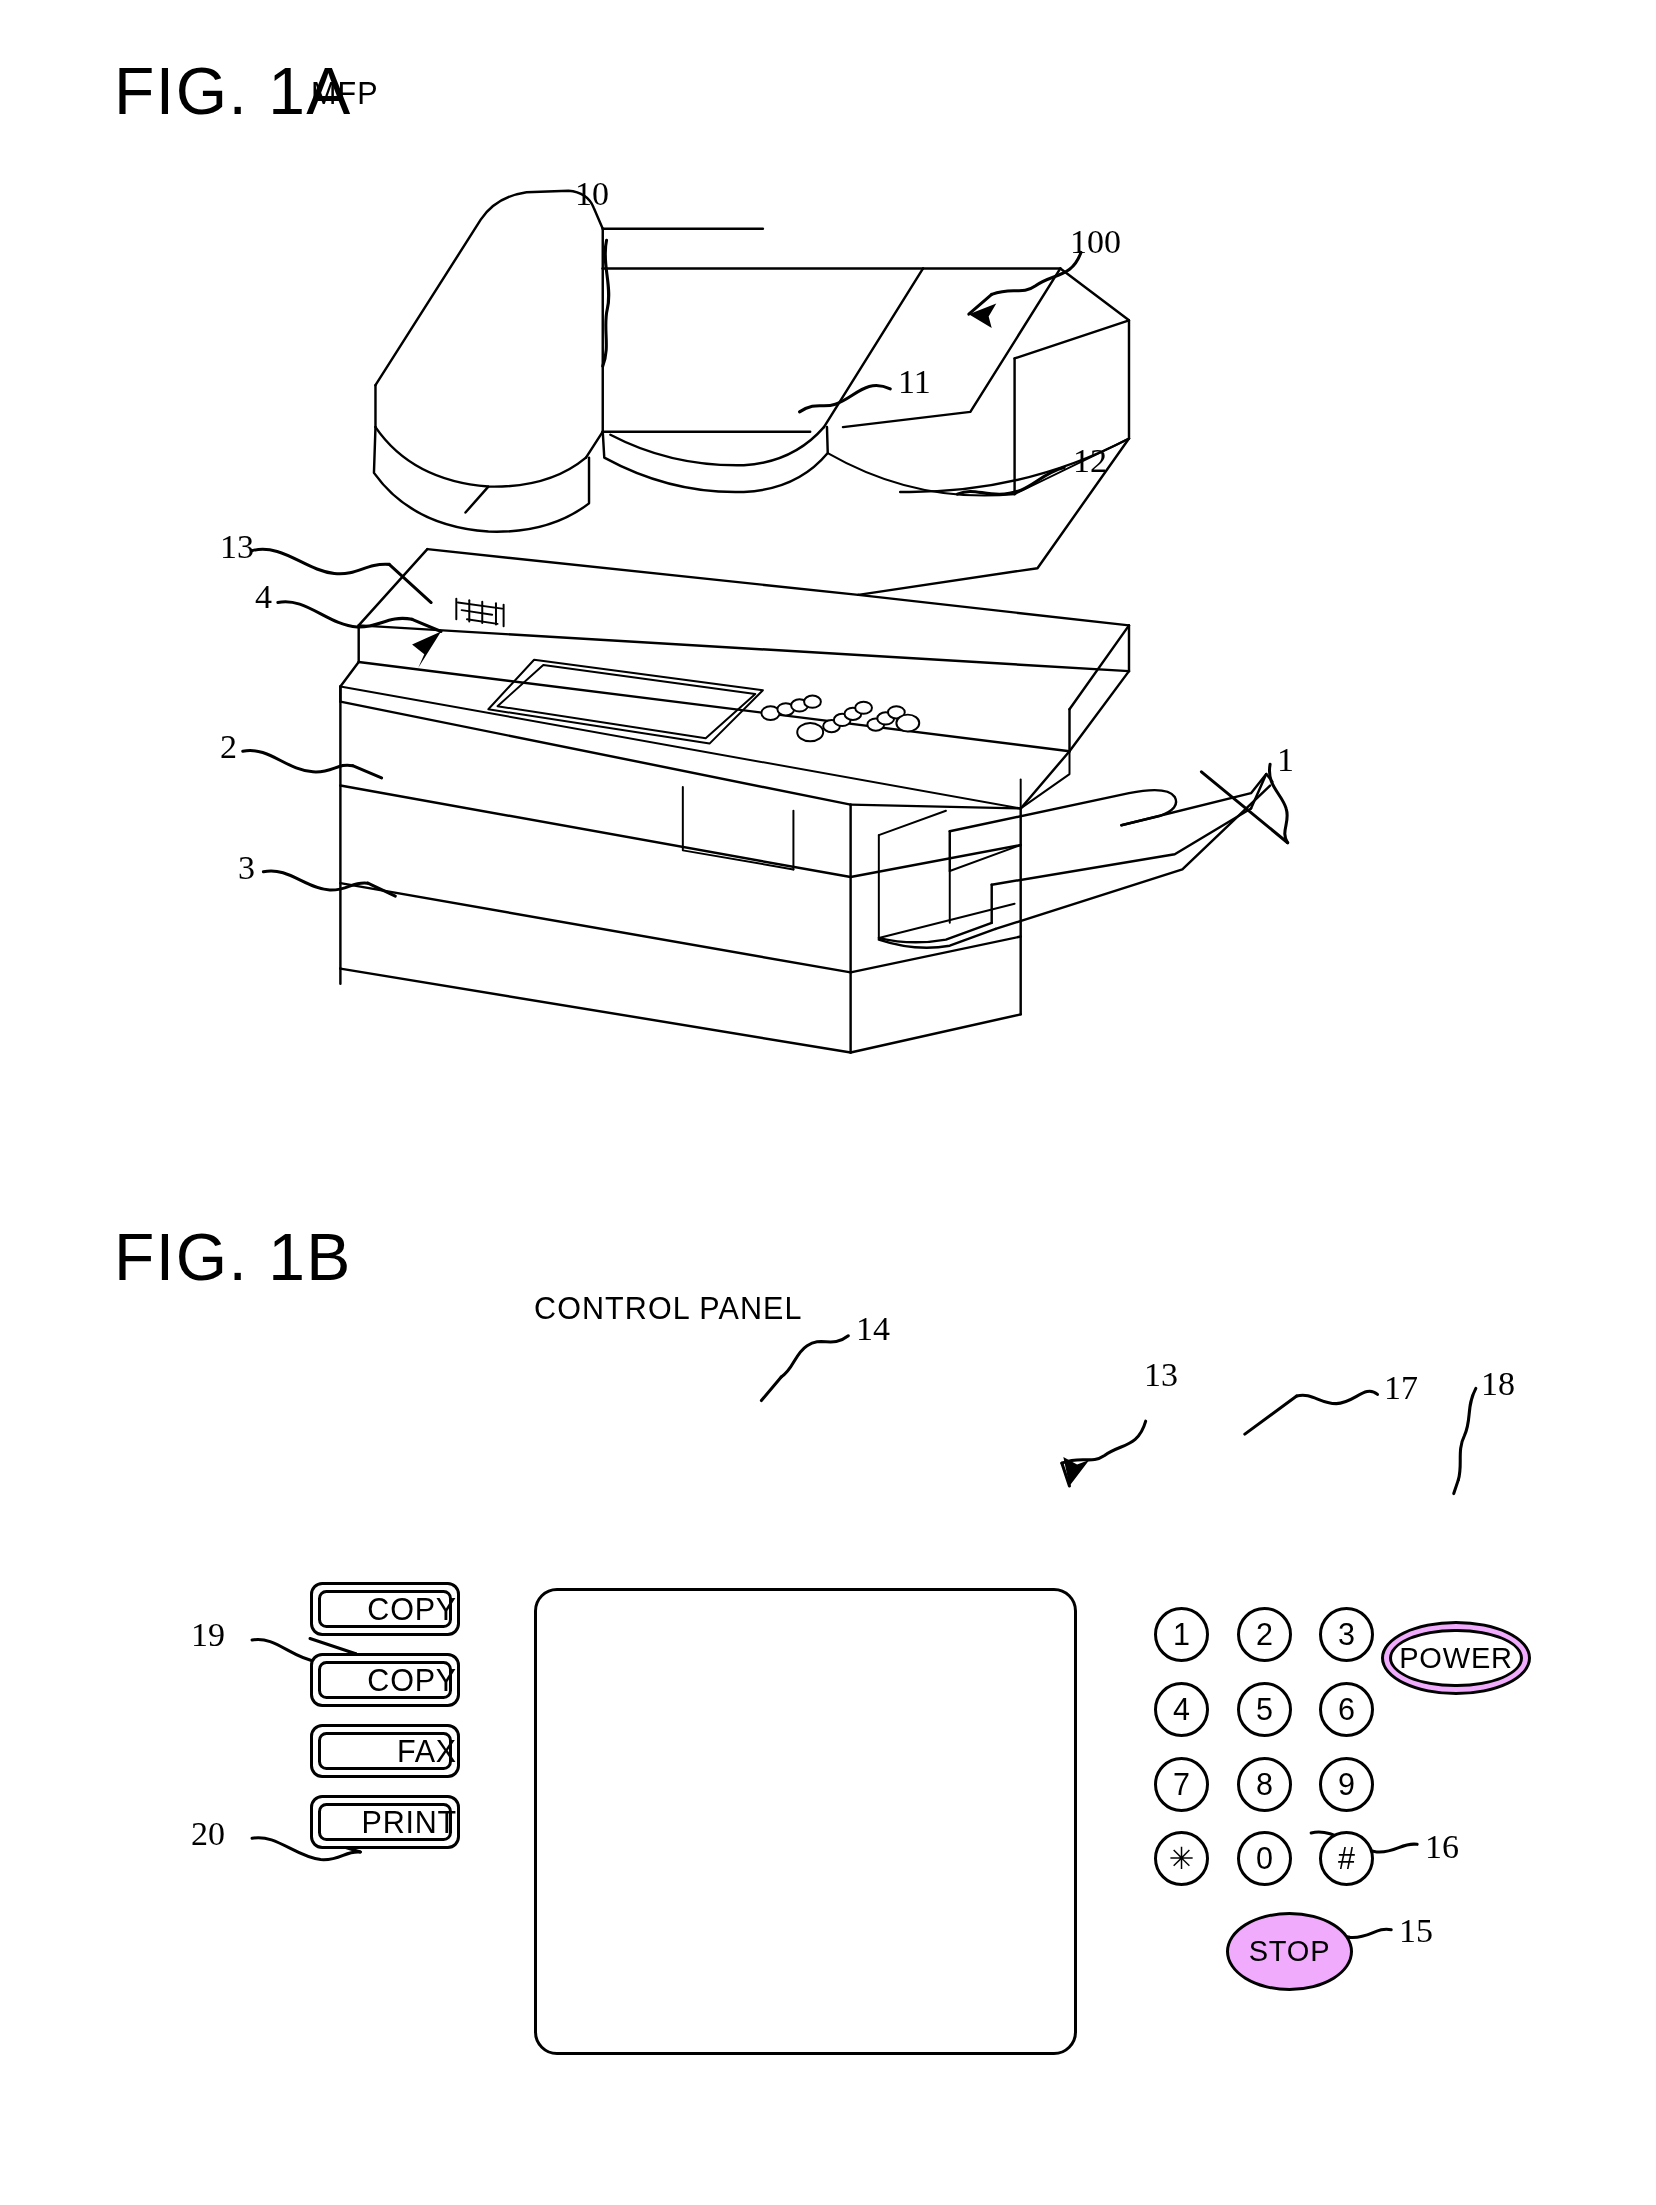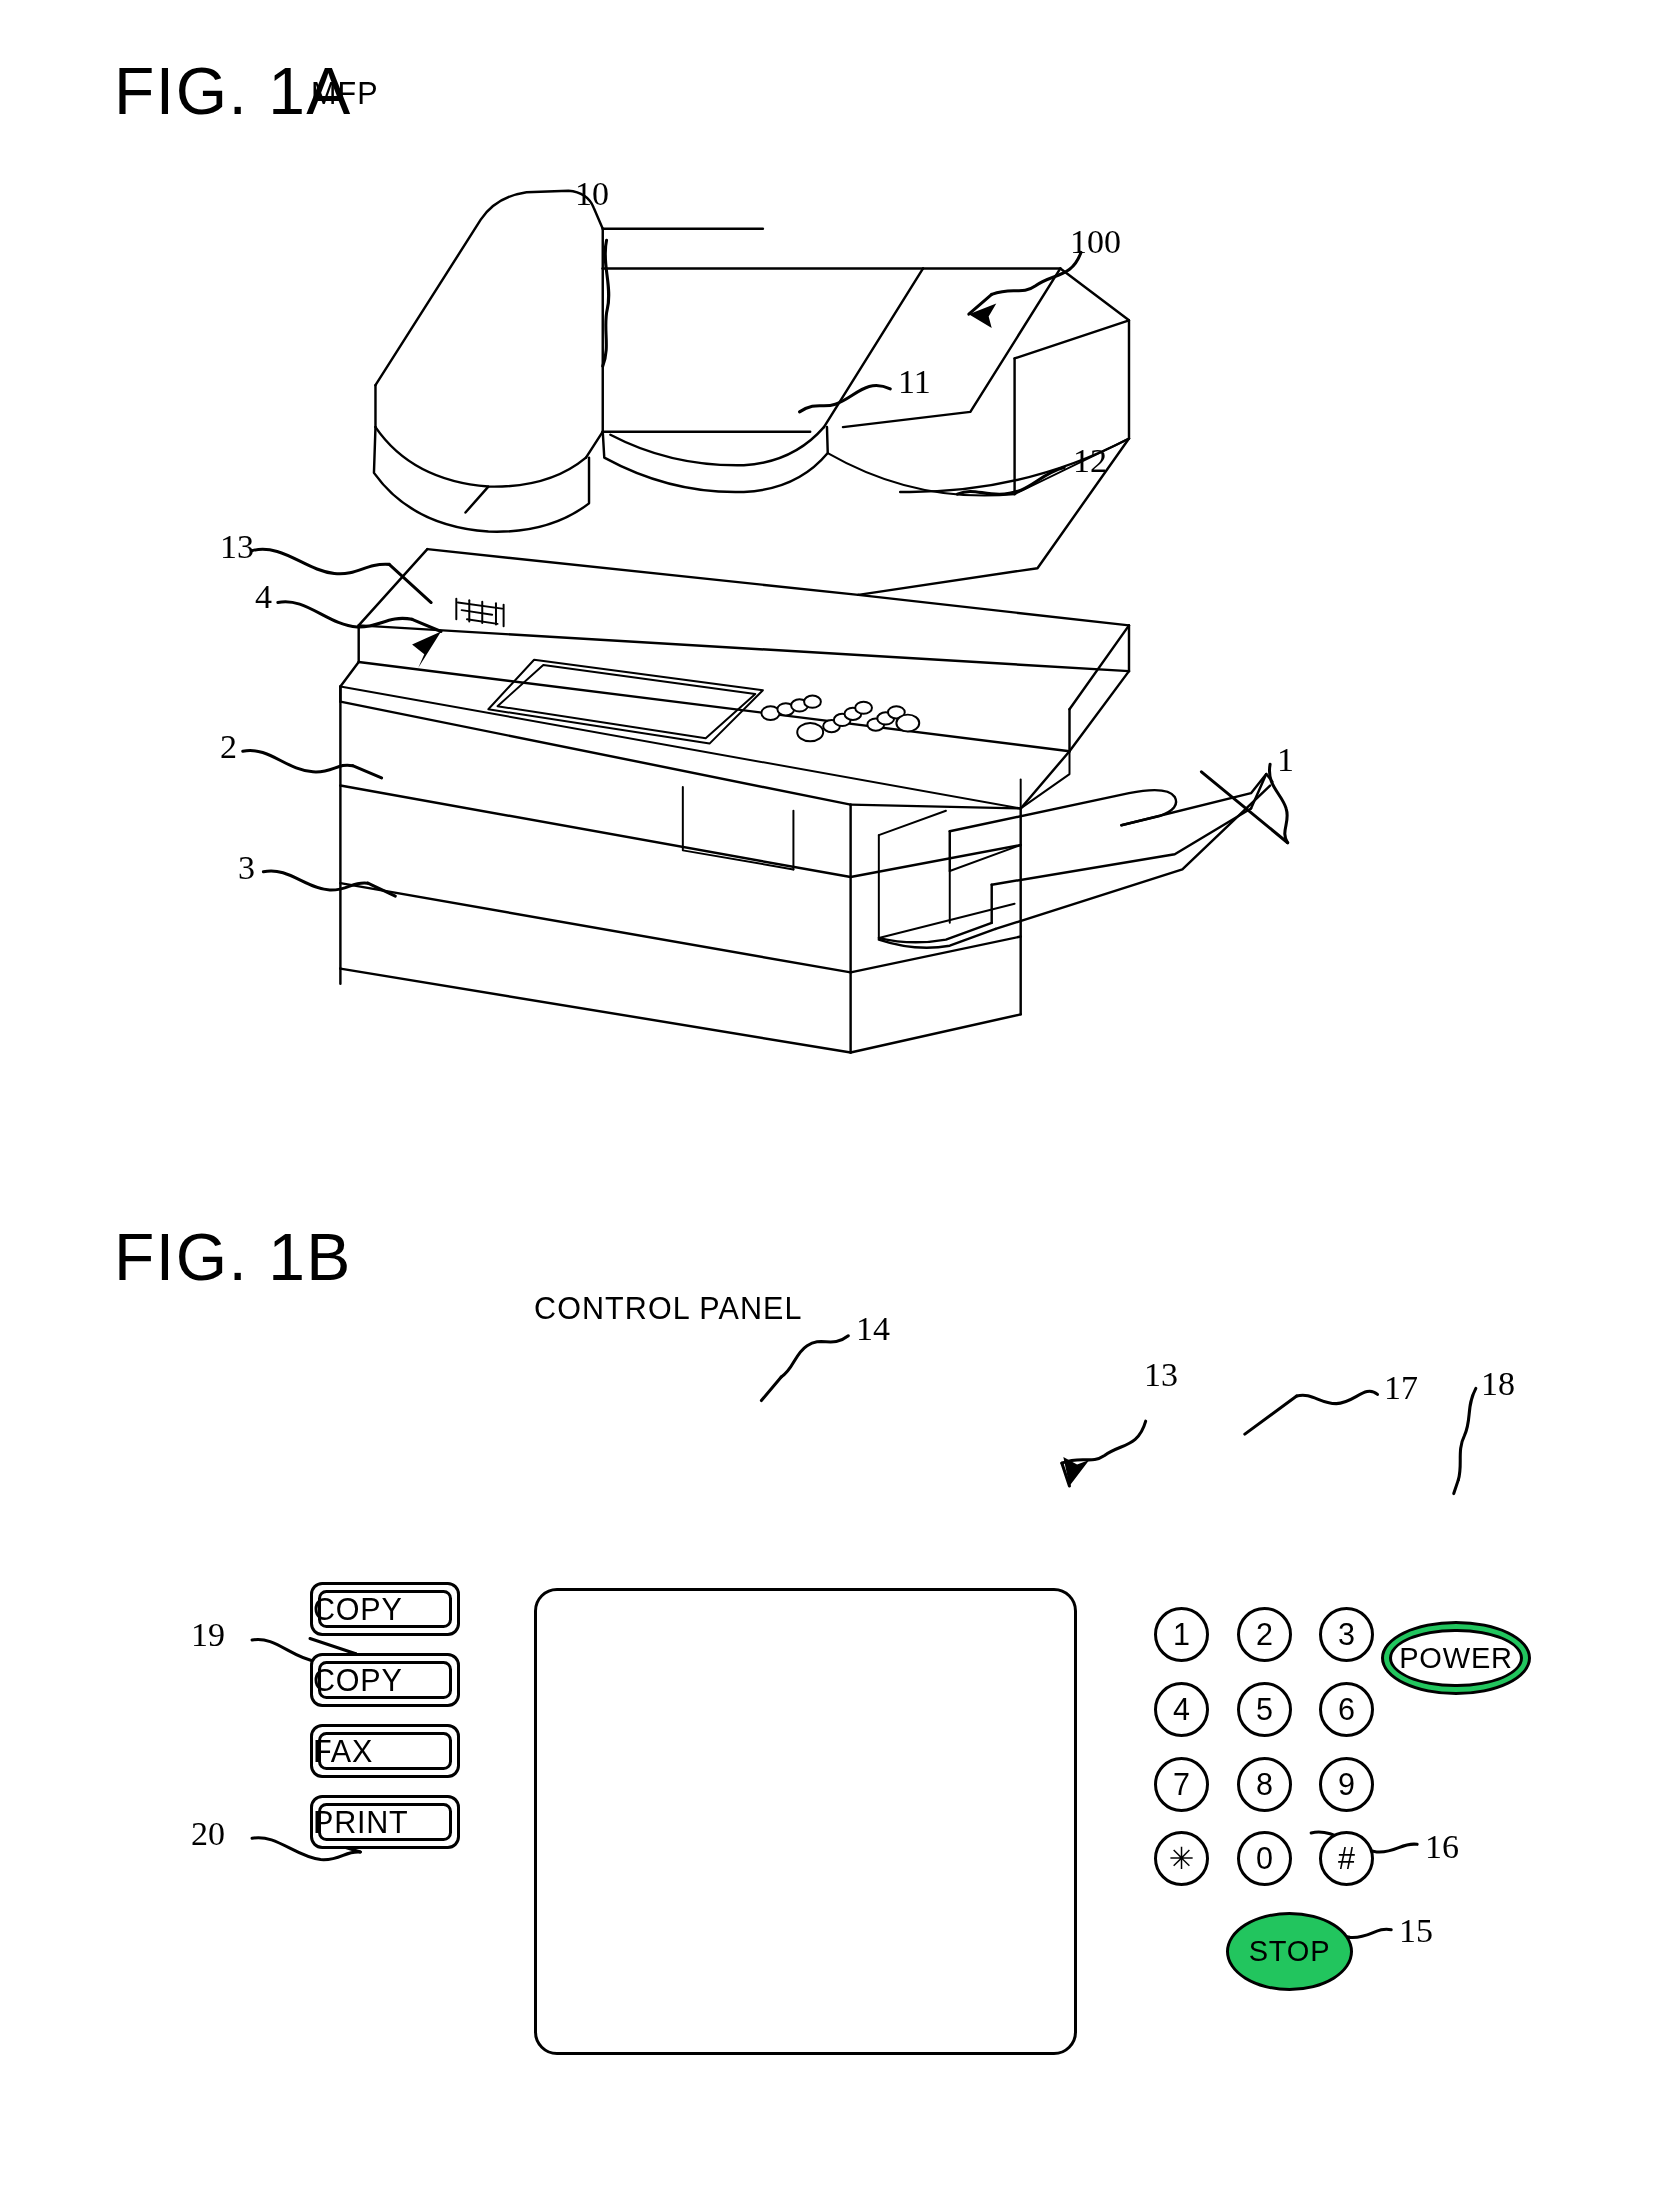--- a/index.html
+++ b/index.html
@@ -46,21 +46,21 @@
   svg .lead-hd{fill:#000;stroke:none;}
   svg .white{fill:#fff;}
 
   
   .cp-btn{
     position:absolute;
     box-sizing:border-box;
     border:3.1px solid #000;
     border-radius:12.2px;
     background:#fff;
-    display:flex;align-items:center;justify-content:flex-start;
+    display:flex;align-items:center;justify-content:flex-end;
   }
   .cp-btn .inner{
     position:absolute;
     left:5.3px;right:5.3px;top:5.3px;bottom:5.3px;
     border:3.1px solid #000;
     border-radius:8.4px;
     box-sizing:border-box;
     display:flex;align-items:center;justify-content:center;
     background:#fff;
   }
@@ -84,21 +84,21 @@
     display:flex;align-items:center;justify-content:center;
   }
   .round-btn .inner{
     position:absolute;left:4.6px;right:4.6px;top:4.6px;bottom:4.6px;
     border:3.1px solid #000;border-radius:50%;box-sizing:border-box;background:#fff;
   }
   .round-btn .lbl{position:relative;z-index:2;font-size:29px;letter-spacing:0.8px;}
 
   .oval-btn{
     position:absolute;box-sizing:border-box;
-    border:3.1px solid #000;background:#22c55e;
+    border:3.1px solid #000;background:#f0abfc;
     border-radius:50%/50%;
     display:flex;align-items:center;justify-content:center;
   }
   .oval-btn .inner{
     position:absolute;left:5.3px;right:5.3px;top:4.6px;bottom:4.6px;
     border:3.1px solid #000;border-radius:50%/50%;box-sizing:border-box;background:#fff;
   }
   .oval-btn .lbl{position:relative;z-index:2;font-size:29px;letter-spacing:0.8px;}
 
   .display-box{

